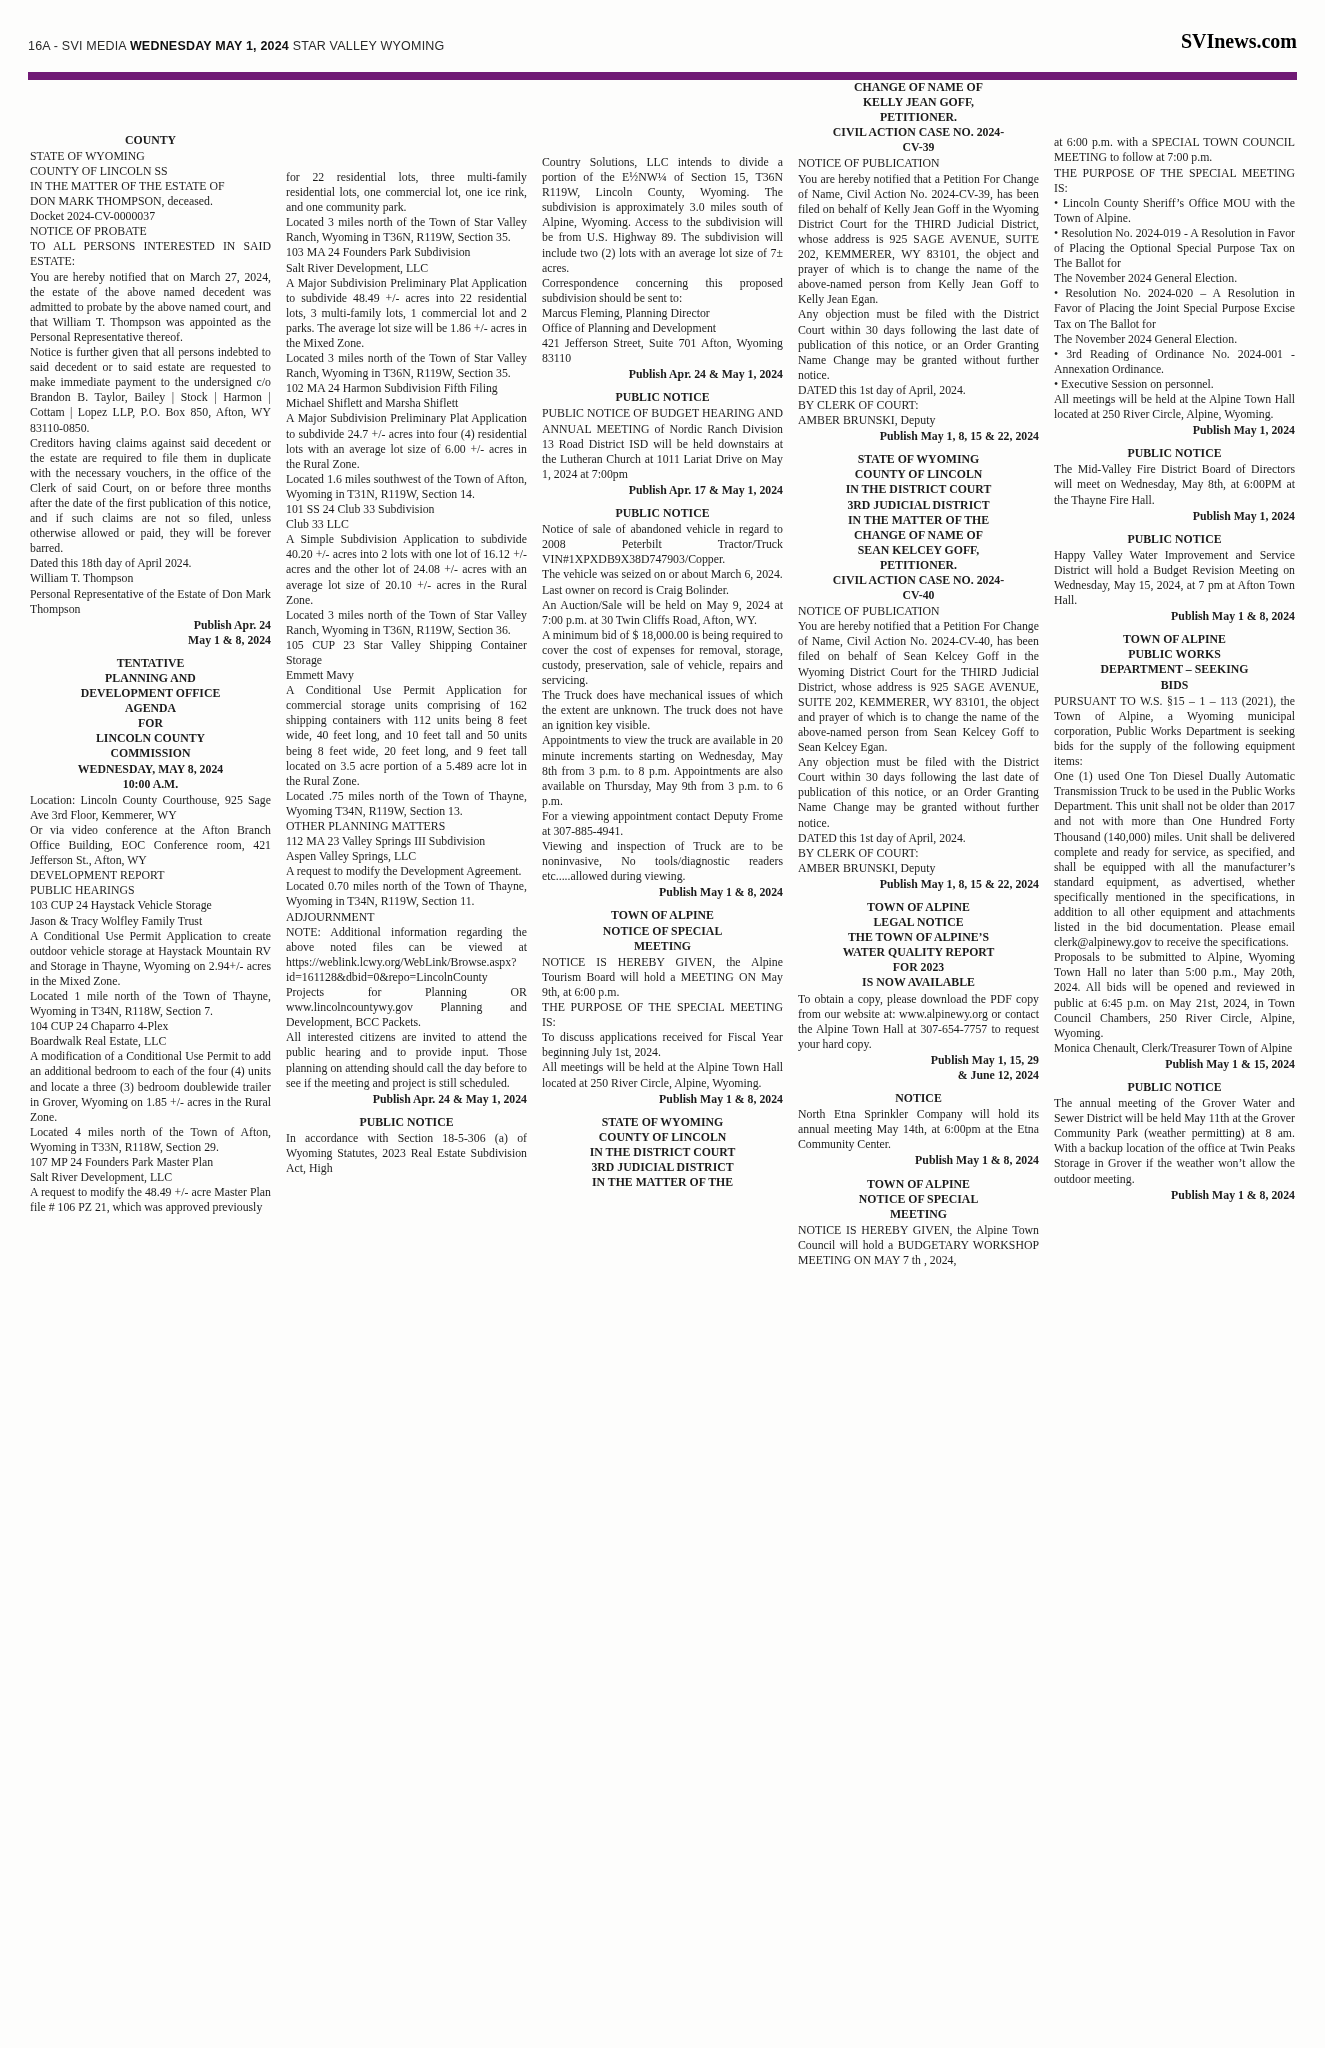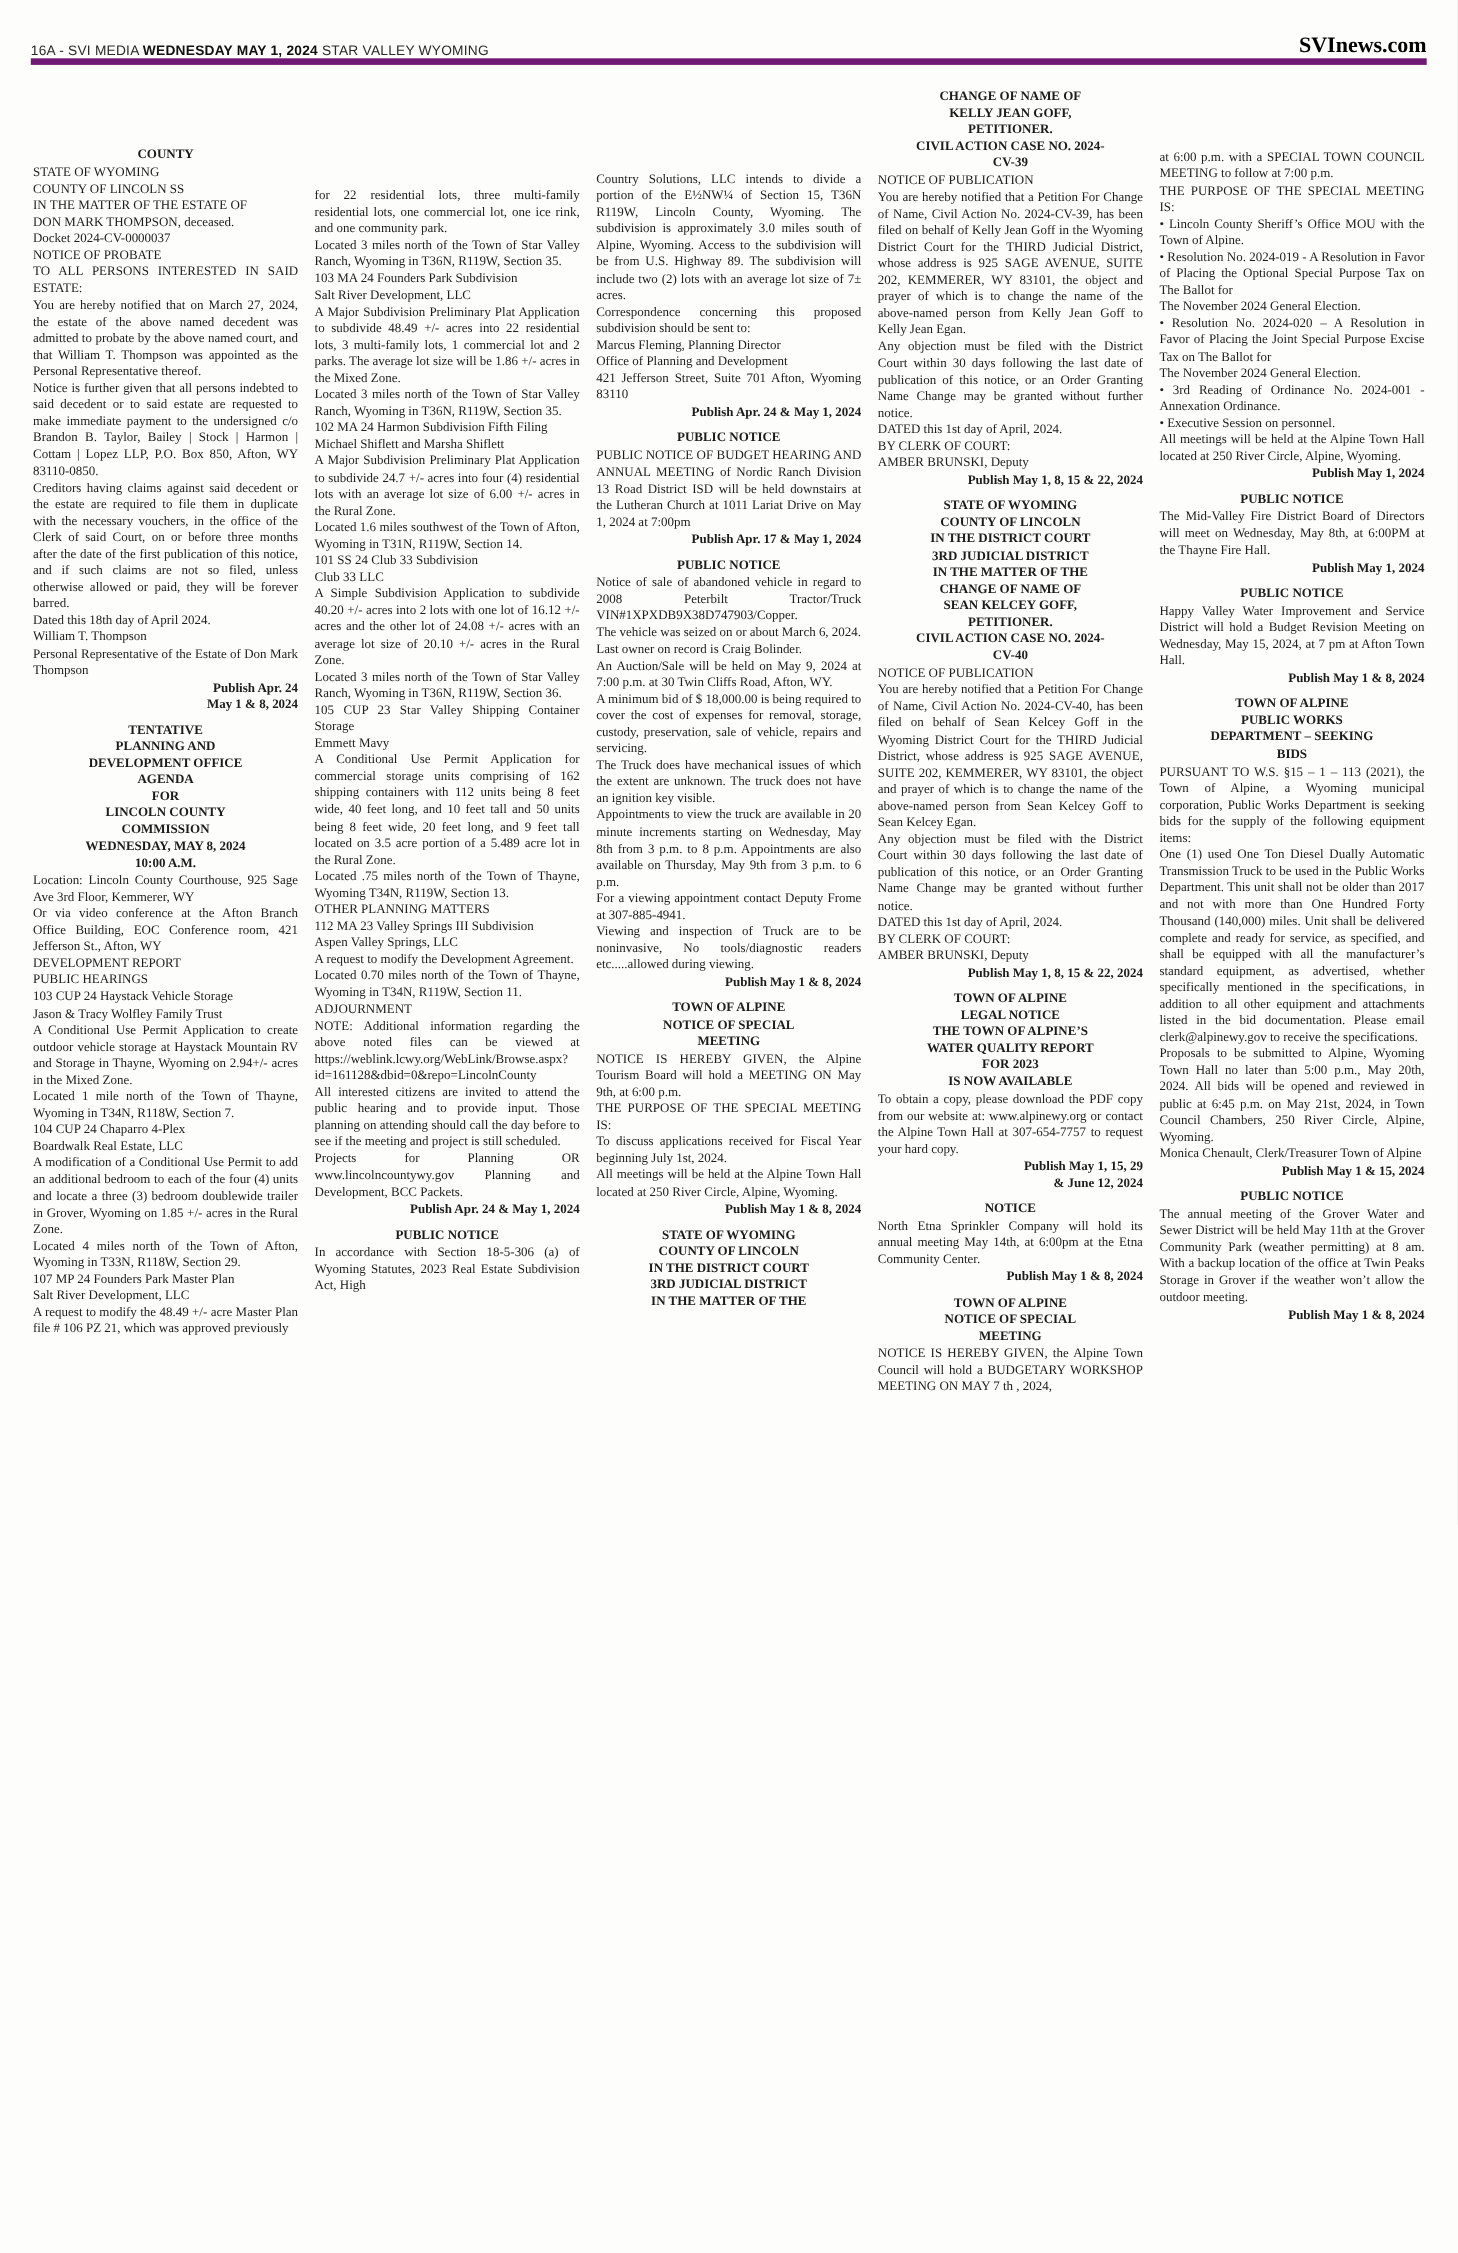--- a/index.html
+++ b/index.html
@@ -9,22 +9,22 @@
     margin:0 auto;
     background:#fdfdfc;
     overflow:hidden;
     color:#1c1c1c;
     font-family:"Liberation Serif","DejaVu Serif",serif;
   }
   
   .masthead{
     position:absolute;top:30px;left:28px;right:28px;
     display:flex;justify-content:space-between;align-items:flex-end;
-    border-bottom:6px solid #701a75;
-    padding-bottom:0;
+    border-bottom:8px solid #701a75;
+    padding-bottom:19px;
   }
   .masthead-left{
     font-family:"Liberation Sans","DejaVu Sans",sans-serif;
     font-size:12.5px;letter-spacing:.2px;color:#2a2a2a;
     white-space:nowrap;
   }
   .masthead-left .seg-bold{font-weight:bold;color:#111;}
   .masthead-right{
     font-family:"Liberation Serif","DejaVu Serif",serif;
     font-weight:bold;font-size:20px;color:#000;
@@ -141,22 +141,22 @@
           <div>OTHER PLANNING MATTERS</div>
         </div>
         <div class="blk p">112 MA 23 Valley Springs III Subdivision</div>
         <div class="blk p">Aspen Valley Springs, LLC</div>
         <div class="blk p">A request to modify the Development Agreement.</div>
         <div class="blk p">Located 0.70 miles north of the Town of Thayne, Wyoming in T34N, R119W, Section 11.</div>
         <div class="blk pl">
           <div>ADJOURNMENT</div>
         </div>
         <div class="blk p">NOTE: Additional information regarding the above noted files can be viewed at https://weblink.lcwy.org/WebLink/Browse.aspx?id=161128&amp;dbid=0&amp;repo=LincolnCounty</div>
+        <div class="blk p">Projects for Planning OR www.lincolncountywy.gov Planning and Development, BCC Packets.</div>
         <div class="blk p">All interested citizens are invited to attend the public hearing and to provide input. Those planning on attending should call the day before to see if the meeting and project is still scheduled.</div>
-        <div class="blk p">Projects for Planning OR www.lincolncountywy.gov Planning and Development, BCC Packets.</div>
         <div class="blk pub">
           <div>Publish Apr. 24 &amp; May 1, 2024</div>
         </div>
         <div class="blk hc">
           <div>PUBLIC NOTICE</div>
         </div>
         <div class="blk p">In accordance with Section 18-5-306 (a) of Wyoming Statutes, 2023 Real Estate Subdivision Act, High</div>
       </div>
       <div class="col">
         <div class="blk p">Country Solutions, LLC intends to divide a portion of the E½NW¼ of Section 15, T36N R119W, Lincoln County, Wyoming. The subdivision is approximately 3.0 miles south of Alpine, Wyoming. Access to the subdivision will be from U.S. Highway 89. The subdivision will include two (2) lots with an average lot size of 7± acres.</div>

